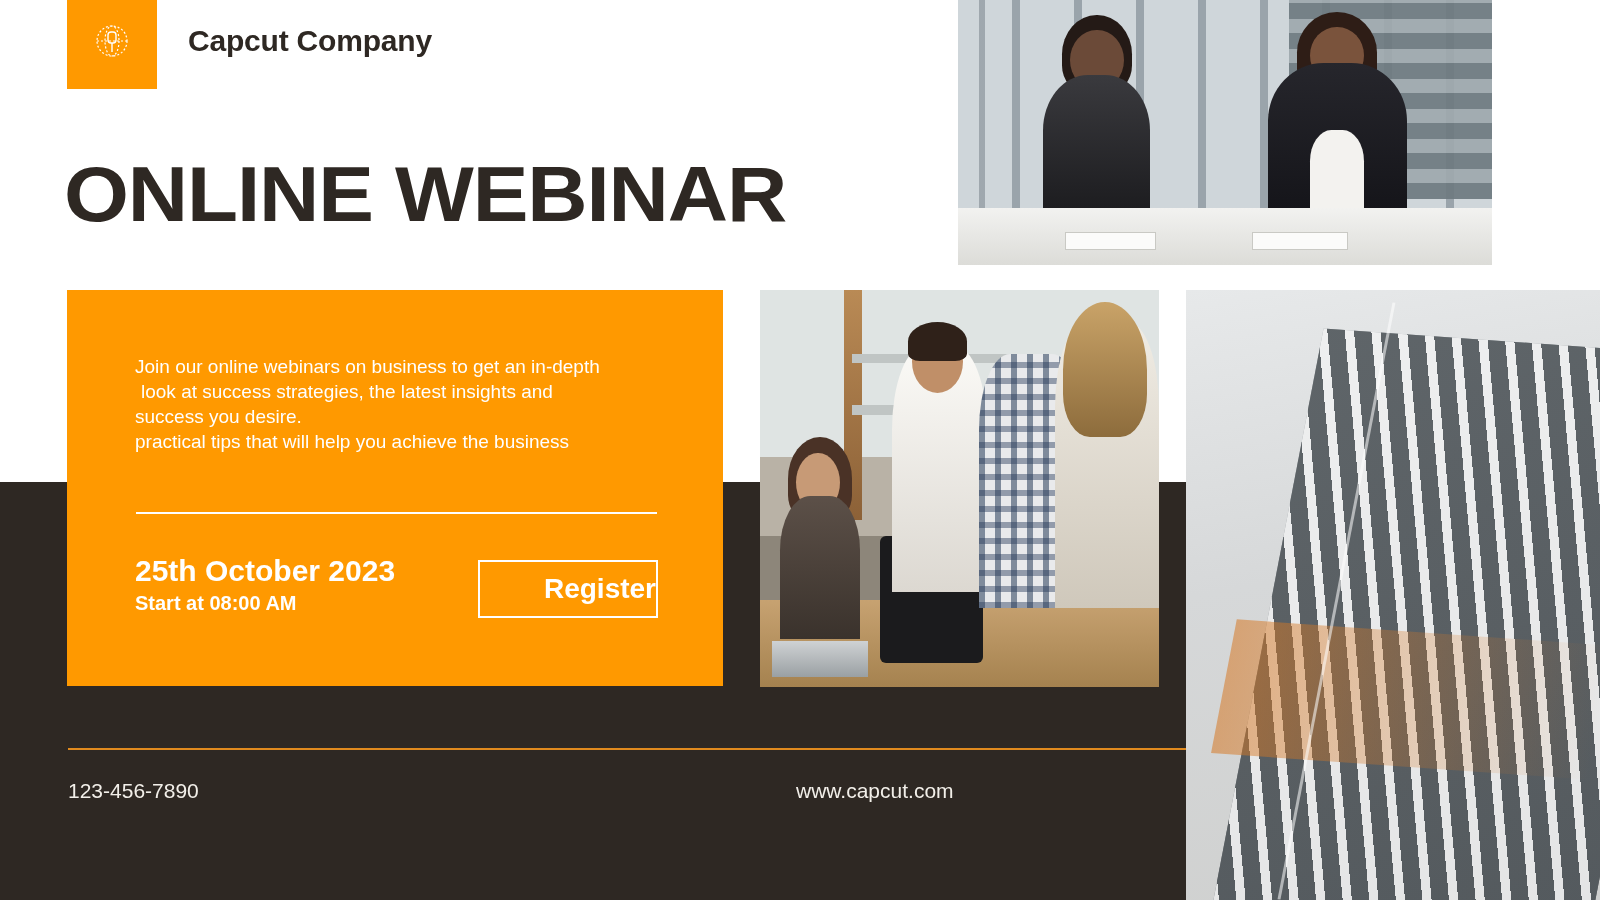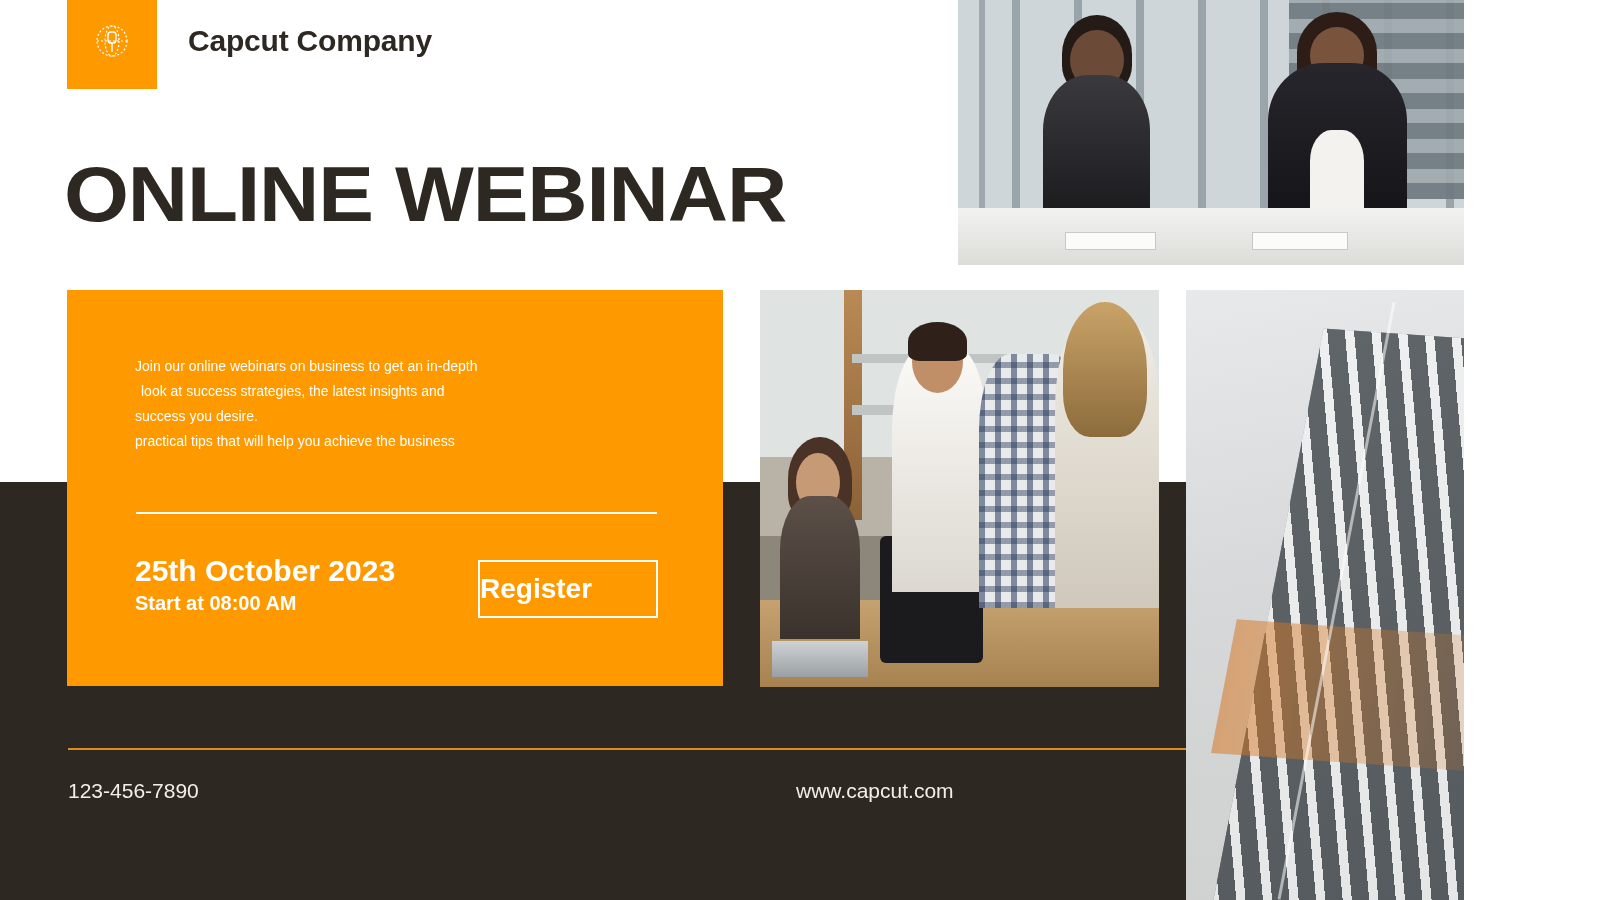--- a/index.html
+++ b/index.html
@@ -12,21 +12,21 @@
 
   body {
     font-family: "Liberation Sans", sans-serif;
     background: #ffffff;
     position: relative;
   }
 
   .poster {
     position: absolute;
     inset: 0;
-    width: 1464px;
+    width: 1600px;
     height: 900px;
     background: #ffffff;
     overflow: hidden;
   }
 
   
   .dark-band {
     position: absolute;
     left: 0;
     top: 482px;
@@ -83,21 +83,21 @@
     width: 656px;
     height: 396px;
     background: #ff9900;
   }
 
   .panel-body {
     position: absolute;
     left: 68px;
     top: 64px;
     width: 540px;
-    font-size: 14px;
+    font-size: 19px;
     line-height: 25px;
     color: #ffffff;
   }
   .panel-body .ln { display: block; white-space: nowrap; }
   .panel-body .ln.indent { padding-left: 6px; }
 
   .panel-divider {
     position: absolute;
     left: 69px;
     top: 222px;
@@ -132,21 +132,21 @@
     top: 270px;
     width: 180px;
     height: 58px;
     border: 2px solid #ffffff;
     background: transparent;
     color: #ffffff;
     font-family: "Liberation Sans", sans-serif;
     font-size: 28px;
     font-weight: bold;
     line-height: 54px;
-    text-align: left;
+    text-align: right;
     cursor: pointer;
   }
 
   
   .photo { position: absolute; overflow: hidden; }
 
   .photo-top-right {
     left: 958px;
     top: -36px;
     width: 534px;

